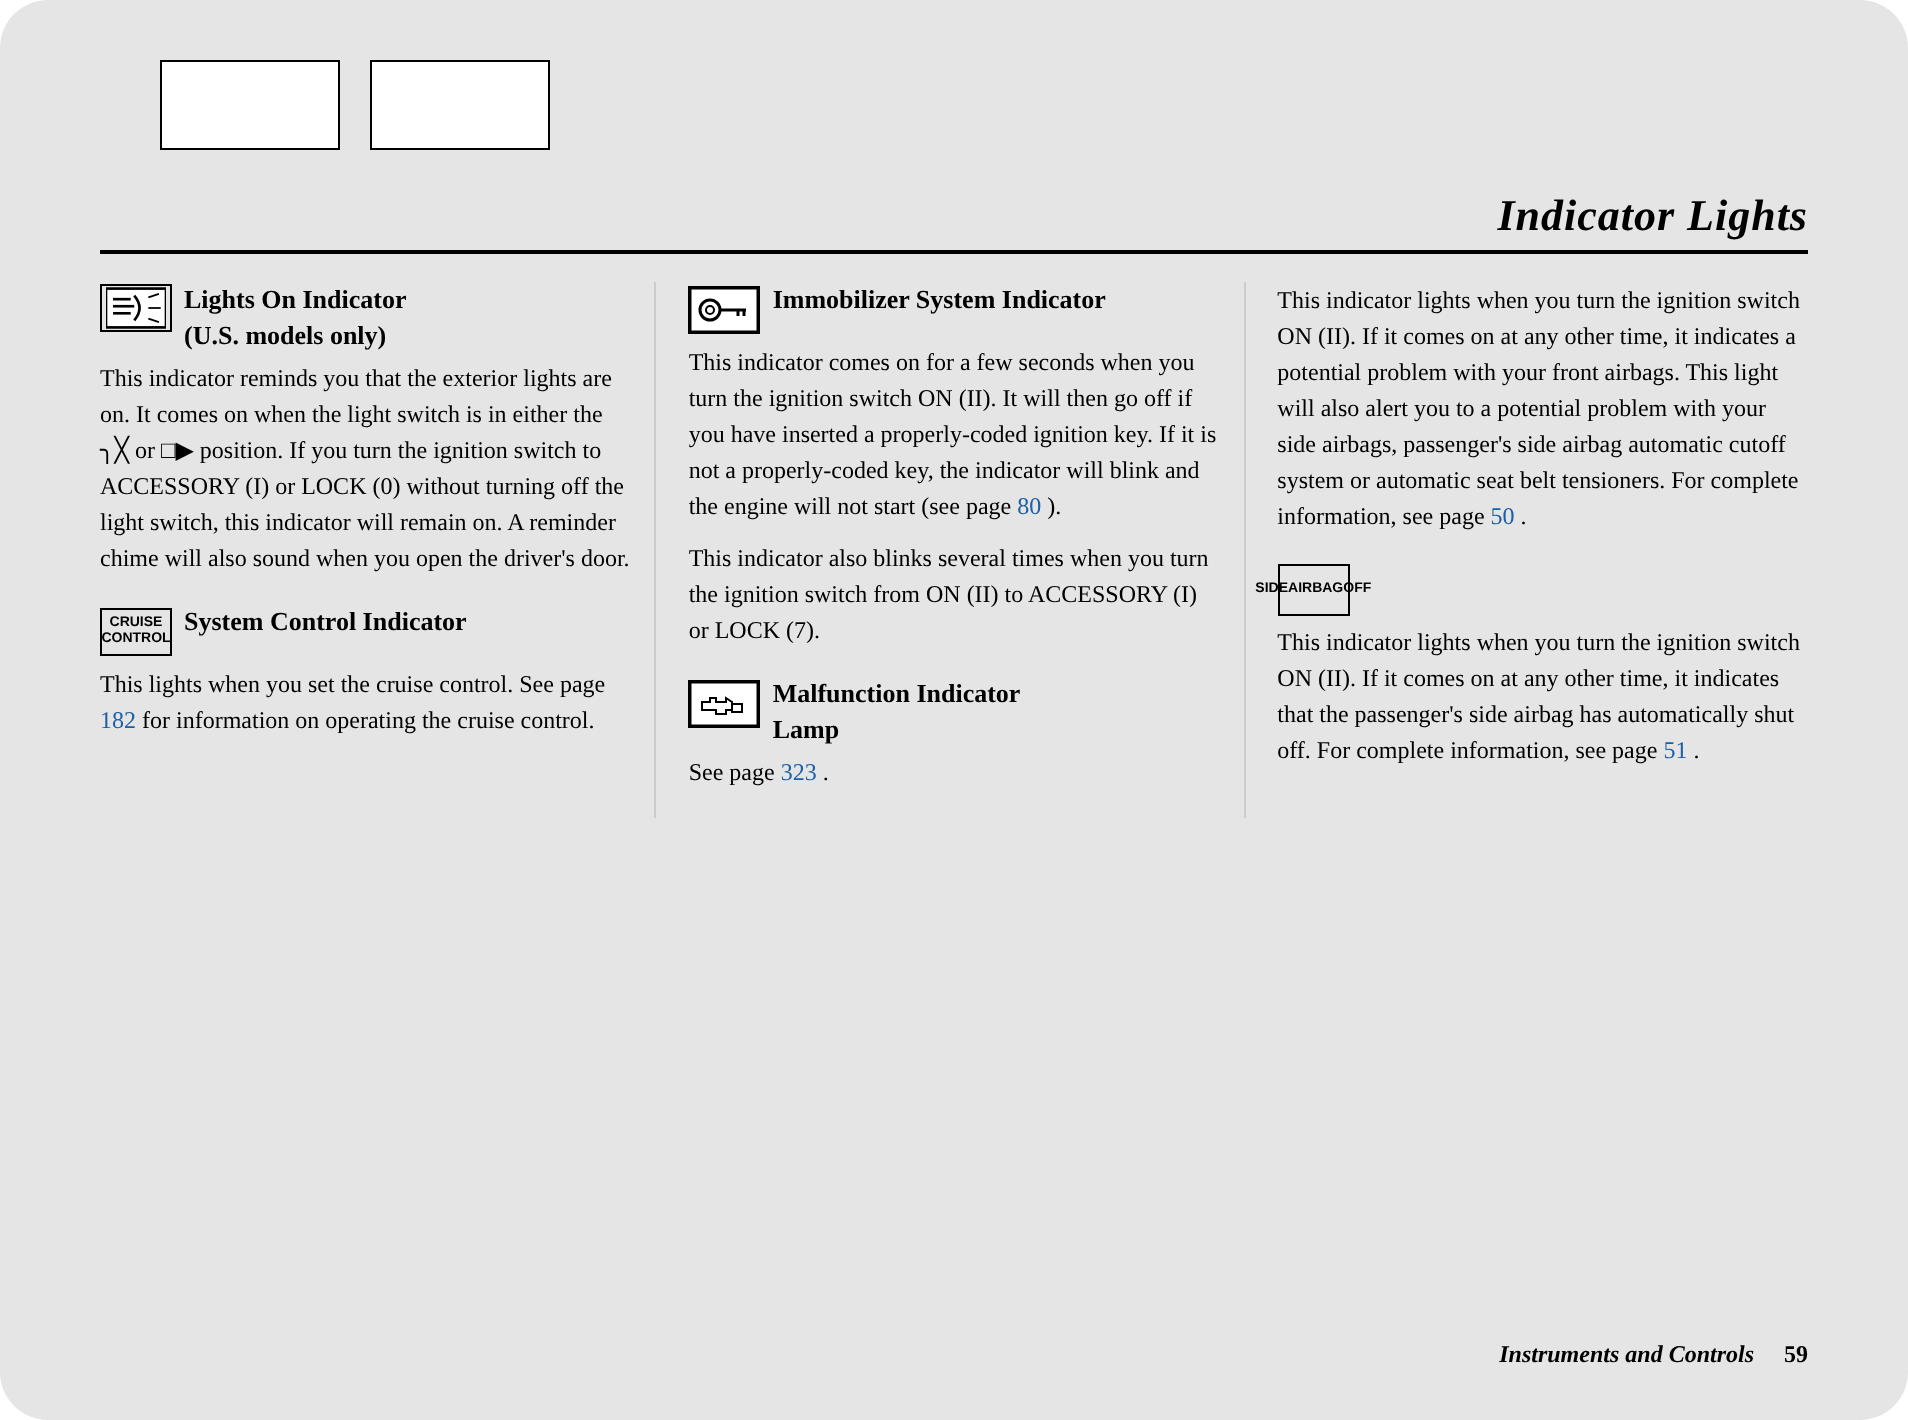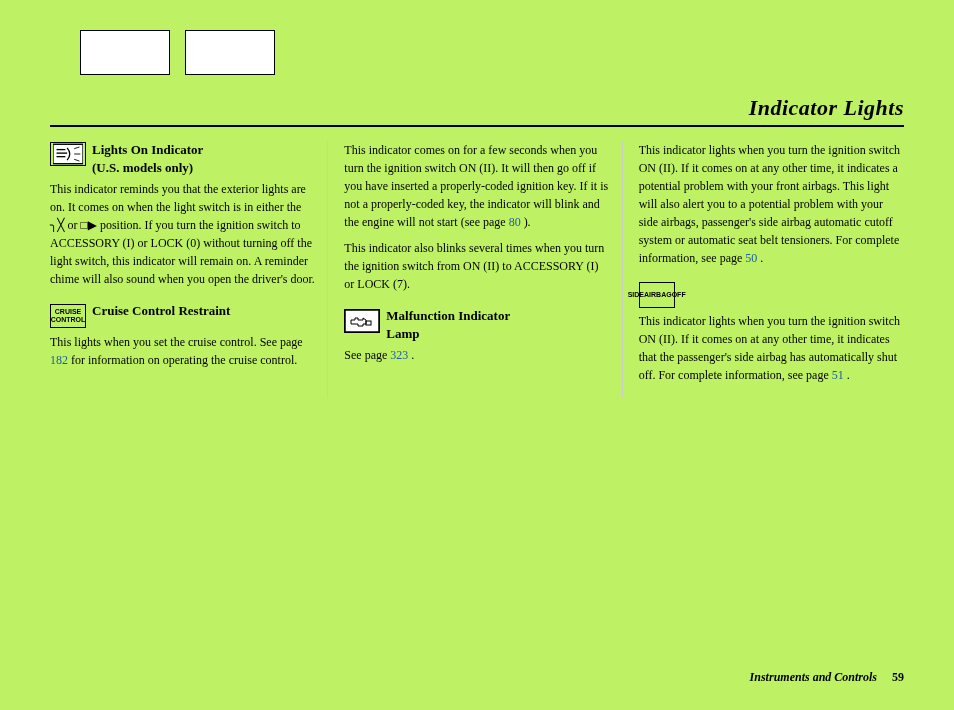--- a/index.html
+++ b/index.html
@@ -9,23 +9,24 @@
       font-size: 13px;
       color: #000;
       width: 954px;
       height: 710px;
       overflow: hidden;
       position: relative;
     }
     .page {
       width: 954px;
       height: 710px;
-      background: #bef264;
+      background: #e5e5e5;
       padding: 30px 50px 30px 50px;
       position: relative;
+      border-radius: 24px;
     }
     
     .top-images {
       display: flex;
       gap: 15px;
       margin-bottom: 20px;
       margin-left: 30px;
     }
     .img-box {
       width: 90px;
@@ -46,21 +47,20 @@
       font-size: 22px;
       font-weight: bold;
       font-style: italic;
       letter-spacing: 0.5px;
     }
     
     .columns {
       display: flex;
       gap: 4px;
       width: 100%;
-      justify-content: flex-end;
     }
     .col {
       flex: 1;
       padding: 0 12px;
       border-right: 1px solid #ccc;
     }
     .col:first-child { padding-left: 0; }
     .col:last-child { padding-right: 0; border-right: none; }
     
     .section {
@@ -224,32 +224,48 @@
       </div>
 
       <div class="section">
         <div class="section-header">
           <div class="section-icon">
             <div class="icon-cruise">
               <span>CRUISE</span>
               <span>CONTROL</span>
             </div>
           </div>
-          <div class="section-title">Cruise Control Restraint</div>
+          <div class="section-title">System Control Indicator</div>
         </div>
         <div class="section-body">
           <p>This lights when you set the cruise control. See page <a class="link" href="#">182</a> for information on operating the cruise control.</p>
         </div>
       </div>
 
     </div>
 
     <div class="col">
 
       <div class="section">
+        <div class="section-header">
+          <div class="section-icon">
+            <div class="icon-immobilizer">
+              <svg width="34" height="22" viewBox="0 0 34 22">
+                <rect x="0" y="0" width="34" height="22" fill="white" stroke="black" stroke-width="1.5"></rect>
+
+                <circle cx="10" cy="11" r="5" stroke="black" stroke-width="1.5" fill="none"></circle>
+                <circle cx="10" cy="11" r="2" stroke="black" stroke-width="1" fill="none"></circle>
+                <line x1="15" y1="11" x2="28" y2="11" stroke="black" stroke-width="1.5"></line>
+                <line x1="24" y1="11" x2="24" y2="14" stroke="black" stroke-width="1.5"></line>
+                <line x1="27" y1="11" x2="27" y2="14" stroke="black" stroke-width="1.5"></line>
+              </svg>
+            </div>
+          </div>
+          <div class="section-title">Immobilizer System Indicator</div>
+        </div>
         <div class="section-body">
           <p>This indicator comes on for a few seconds when you turn the ignition switch ON (II). It will then go off if you have inserted a properly-coded ignition key. If it is not a properly-coded key, the indicator will blink and the engine will not start (see page <a class="link" href="#">80</a> ).</p>
           <p>This indicator also blinks several times when you turn the ignition switch from ON (II) to ACCESSORY (I) or LOCK (7).</p>
         </div>
       </div>
 
       <div class="section">
         <div class="section-header">
           <div class="section-icon">
             <div class="icon-engine">

